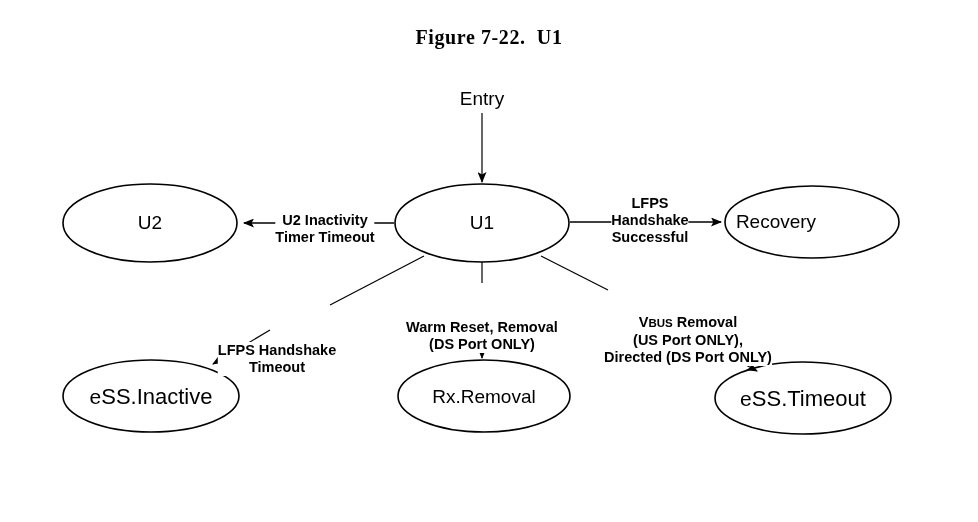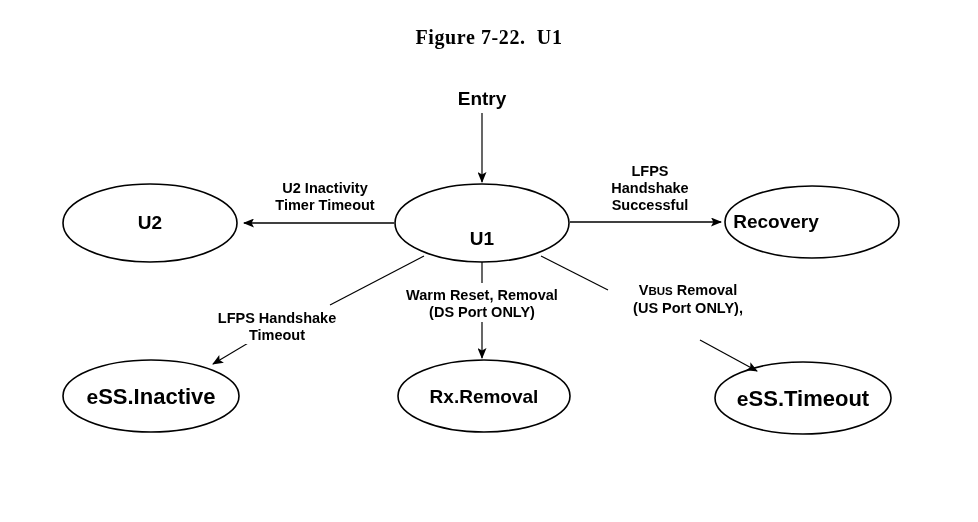--- a/index.html
+++ b/index.html
@@ -52,35 +52,36 @@
   }
   svg.diagram .edge-thin {
     stroke: #000000;
     stroke-width: 1.2;
     fill: none;
   }
   .node-label {
     position: absolute;
     text-align: center;
     font-family: "Liberation Sans", sans-serif;
-    font-weight: bold;
+    font-weight: normal;
     font-size: 19px;
     white-space: nowrap;
     transform: translate(-50%, -50%);
   }
   .edge-label {
     position: absolute;
     text-align: center;
     font-family: "Liberation Sans", sans-serif;
     font-weight: bold;
     font-size: 14.5px;
     line-height: 17px;
     white-space: pre-line;
     transform: translate(-50%, 0);
     background: #ffffff;
+    margin-top: 32px;
   }
   .note {
     position: absolute;
     left: 60px;
     top: 450px;
     font-family: "Liberation Sans", sans-serif;
     font-weight: bold;
     font-size: 14.5px;
     white-space: pre;
   }
@@ -123,21 +124,21 @@
 
     <line class="edge-thin" x1="482" y1="262" x2="482" y2="283"></line>
     <line class="edge-thin" x1="482" y1="322" x2="482" y2="358" marker-end="url(#arrowhead)"></line>
 
     <line class="edge-thin" x1="541" y1="256" x2="608" y2="290"></line>
     <line class="edge-thin" x1="700" y1="340" x2="757" y2="371" marker-end="url(#arrowhead)"></line>
   </svg>
 
   <div class="node-label" style="left:482px; top:99px;">Entry</div>
 
-  <div class="node-label" style="left:482px; top:223px;margin-top:16px;">U1</div>
+  <div class="node-label" style="left:482px; top:223px;">U1</div>
   <div class="node-label" style="left:150px; top:223px;">U2</div>
   <div class="node-label" style="left:776px; top:222px;">Recovery</div>
 
   <div class="node-label" style="left:151px; top:397px;"><span class="ess-e">e</span><span class="ess-rest">SS.Inactive</span></div>
 
   <div class="node-label" style="left:484px; top:397px;">Rx.Removal</div>
 
   <div class="node-label" style="left:803px; top:399px;"><span class="ess-e">e</span><span class="ess-rest">SS.Timeout</span></div>
 
   <div class="edge-label" style="left:325px; top:180px;">U2 Inactivity
@@ -146,16 +147,16 @@
   <div class="edge-label" style="left:650px; top:163px;">LFPS
 Handshake
 Successful</div>
 
   <div class="edge-label" style="left:482px; top:287px;">Warm Reset, Removal
 (DS Port ONLY)</div>
 
   <div class="edge-label" style="left:277px; top:310px;">LFPS Handshake
 Timeout</div>
 
-  <div class="edge-label" style="left:688px; top:282px;text-align:center;"><span class="vbus-v">V</span><span class="vbus-sub">BUS</span><span class="vbus-v"> Removal</span><br><span>(US Port ONLY),</span><br></div>
+  <div class="edge-label" style="left:688px; top:282px;text-align:center;"><span class="vbus-v">V</span><span class="vbus-sub">BUS</span><span class="vbus-v"> Removal</span><br><span>(US Port ONLY),</span><br><span>Directed (DS Port ONLY)</span></div>
 
 
 </div>
 
 </body></html>

